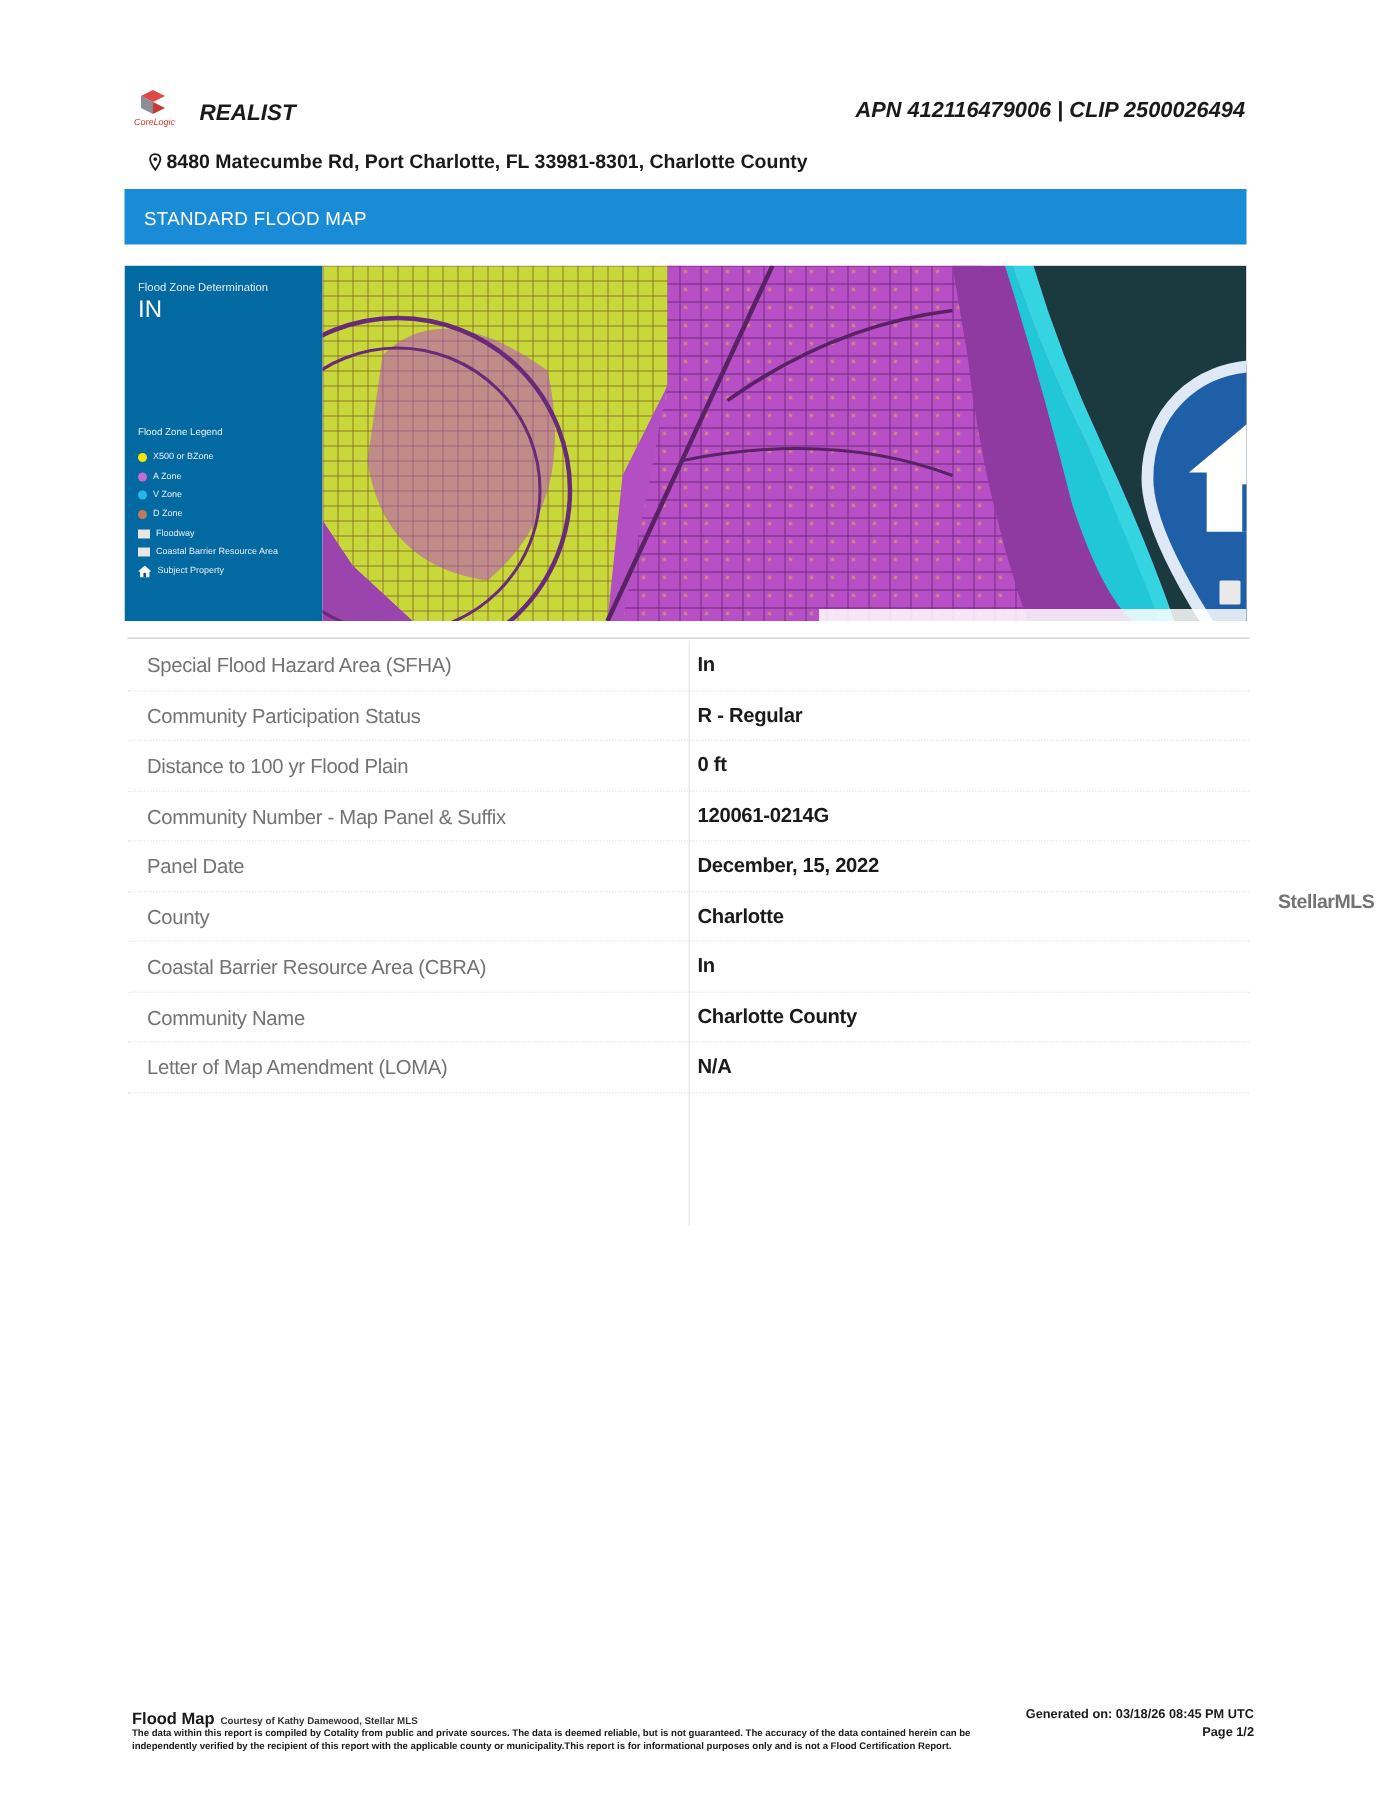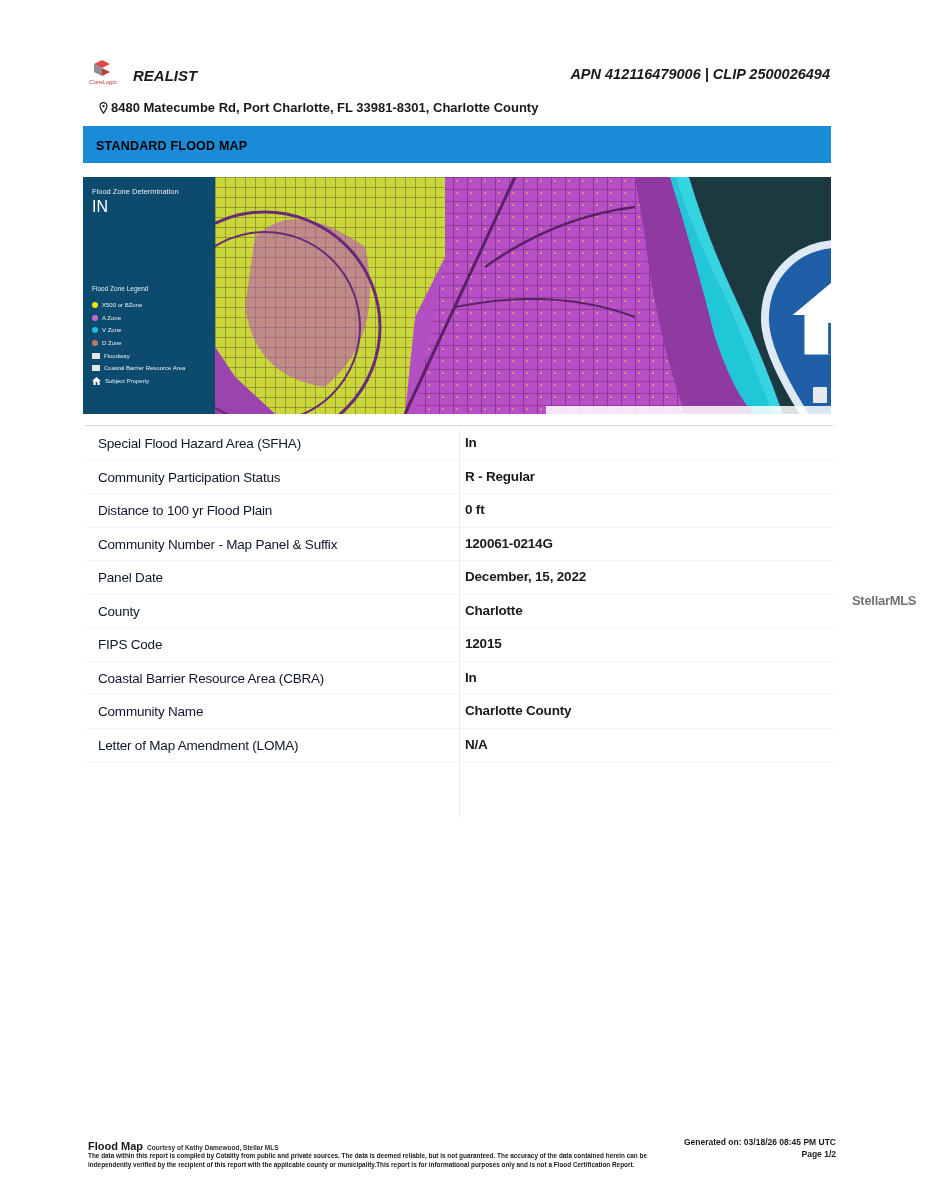--- a/index.html
+++ b/index.html
@@ -9,44 +9,44 @@
   .logo { position: absolute; left: 0; top: 0; width: 36px; height: 32px; }
   .logo-mark { position: absolute; left: 9px; top: 2px; width: 16px; height: 16px; }
   .logo-text { position: absolute; left: 0; top: 21px; width: 36px; font-size: 6px; color: #c0392b; text-align: center; }
   .brand { position: absolute; left: 48px; top: 9px; font-size: 15px; font-weight: bold; color: #1a1a1a; }
   .apn { position: absolute; right: 0; top: 8px; font-size: 14.5px; font-weight: bold; color: #1a1a1a; }
 
   .address-row { position: absolute; left: 99px; top: 100px; font-size: 13px; font-weight: bold; color: #1a1a1a; display: flex; align-items: center; gap: 3px; }
   .pin { width: 9px; height: 12px; }
 
   .banner { position: absolute; left: 83px; top: 126px; width: 748px; height: 37px; background: #1a8bd6; }
-  .banner-title { position: absolute; left: 13px; top: 13px; font-size: 12.5px; font-weight: bold; color: #000000; letter-spacing: 0.2px; }
+  .banner-title { position: absolute; left: 13px; top: 13px; font-size: 12.5px; font-weight: normal; color: #ffffff; letter-spacing: 0.2px; }
 
   .map-wrap { position: absolute; left: 83px; top: 177px; width: 748px; height: 237px; overflow: hidden; }
-  .map-side { position: absolute; left: 0; top: 0; width: 132px; height: 237px; background: #0c4a6e; color: #fff; }
+  .map-side { position: absolute; left: 0; top: 0; width: 132px; height: 237px; background: #0369a1; color: #fff; }
   .fz-label { position: absolute; left: 9px; top: 10px; font-size: 7.5px; color: #e8eef4; }
   .fz-value { position: absolute; left: 9px; top: 21px; font-size: 16px; color: #ffffff; }
   .legend-title { position: absolute; left: 9px; top: 108px; font-size: 6.5px; color: #e8eef4; }
   .legend { position: absolute; left: 9px; top: 122px; }
   .legend-item { display: flex; align-items: center; gap: 4px; height: 12.6px; font-size: 6px; color: #e8eef4; }
   .dot { width: 6px; height: 6px; border-radius: 50%; display: inline-block; }
   .sq { width: 8px; height: 6px; background: #e6e6e6; display: inline-block; }
   .house { width: 9px; height: 8px; }
 
   .map-canvas { position: absolute; left: 132px; top: 0; width: 616px; height: 237px; }
   .map-canvas svg { width: 100%; height: 100%; display: block; }
   .map-attrib { position: absolute; right: 0; bottom: 0; width: 285px; height: 8px; background: rgba(255,255,255,0.85); }
   .map-ctrl { position: absolute; right: 4px; bottom: 11px; width: 14px; height: 16px; background: #e9e9e9; border-radius: 1px; }
   .marker { position: absolute; left: 317px; top: 59px; width: 22px; height: 30px; }
 
   .sep-line { position: absolute; left: 85px; top: 425px; width: 748px; height: 1px; background: #d7d7d7; }
   .table { position: absolute; left: 85px; top: 427px; width: 748px; }
   .col-div { position: absolute; left: 459px; top: 427px; width: 1px; height: 390px; background: #ececec; }
   .row { position: relative; height: 32.5px; border-bottom: 1px dotted #ececec; }
-  .row .label { position: absolute; left: 13px; top: 9px; font-size: 13.5px; color: #0f172a; letter-spacing: -0.2px; }
+  .row .label { position: absolute; left: 13px; top: 9px; font-size: 13.5px; color: #737373; letter-spacing: -0.2px; }
   .row .value { position: absolute; left: 380px; top: 8px; font-size: 13.5px; font-weight: bold; color: #1a1a1a; letter-spacing: -0.2px; }
 
   .watermark { position: absolute; left: 852px; top: 593px; font-size: 13px; color: #737373; font-weight: bold; letter-spacing: -0.3px; }
 
   .footer { position: absolute; left: 88px; top: 1136px; width: 750px; }
   .f-title { font-size: 11px; font-weight: bold; color: #1a1a1a; }
   .f-courtesy { font-size: 6.5px; font-weight: bold; color: #333; margin-left: 4px; }
   .f-disclaimer { position: absolute; left: 0; top: 15px; width: 600px; font-size: 6.4px; font-weight: bold; line-height: 9px; color: #1a1a1a; }
   .f-gen { position: absolute; right: 2px; top: 0; font-size: 8.5px; font-weight: bold; text-align: right; color: #1a1a1a; line-height: 12px; }
 </style>
@@ -183,24 +183,20 @@
   </div>
   <div class="row">
     <div class="label">Panel Date</div>
     <div class="value">December, 15, 2022</div>
   </div>
   <div class="row">
     <div class="label">County</div>
     <div class="value">Charlotte</div>
   </div>
   <div class="row">
-    <div class="label">FIPS Code</div>
-    <div class="value">12015</div>
-  </div>
-  <div class="row">
     <div class="label">Coastal Barrier Resource Area (CBRA)</div>
     <div class="value">In</div>
   </div>
   <div class="row">
     <div class="label">Community Name</div>
     <div class="value">Charlotte County</div>
   </div>
   <div class="row">
     <div class="label">Letter of Map Amendment (LOMA)</div>
     <div class="value">N/A</div>

